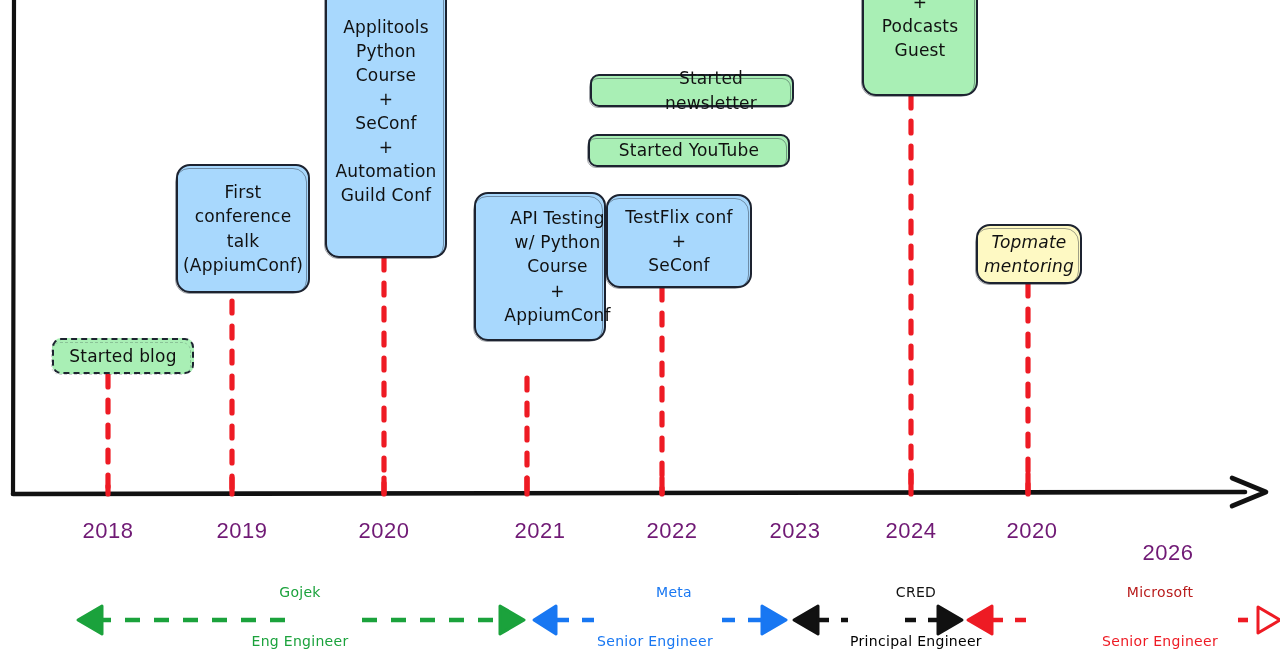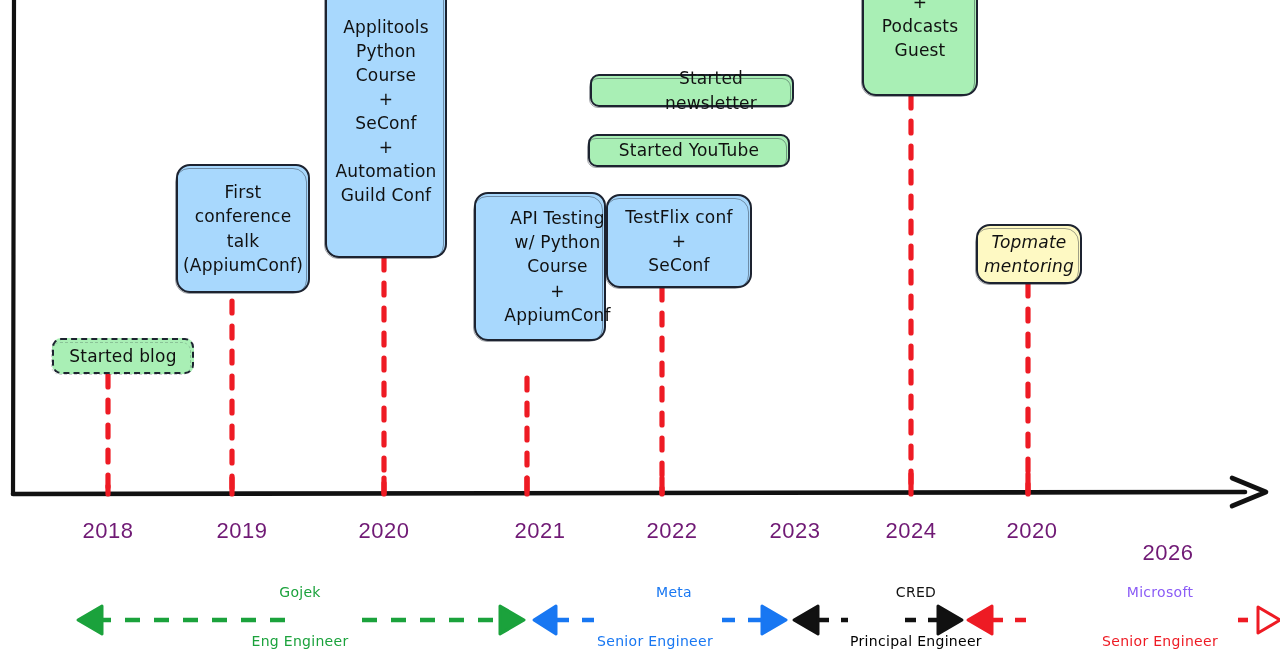--- a/index.html
+++ b/index.html
@@ -226,17 +226,17 @@
 
     <div class="job-top" style="left:300px; top:584px; color:#1ba23c;">Gojek</div>
     <div class="job-bot" style="left:300px; top:633px; color:#1ba23c;">Eng Engineer</div>
 
     <div class="job-top" style="left:674px; top:584px; color:#1877f2;">Meta</div>
     <div class="job-bot" style="left:655px; top:633px; color:#1877f2;">Senior Engineer</div>
 
     <div class="job-top" style="left:916px; top:584px; color:#111111;">CRED</div>
     <div class="job-bot" style="left:916px; top:633px; color:#000000;">Principal Engineer</div>
 
-    <div class="job-top" style="left:1160px; top:584px; color:#8b5cf6;">Microsoft</div>
+    <div class="job-top" style="left:1160px; top:584px; color:#b91c1c;">Microsoft</div>
     <div class="job-bot" style="left:1160px; top:633px; color:#ee1b24;">Senior Engineer</div>
 
   </div>
 </div>
 
 </body></html>

